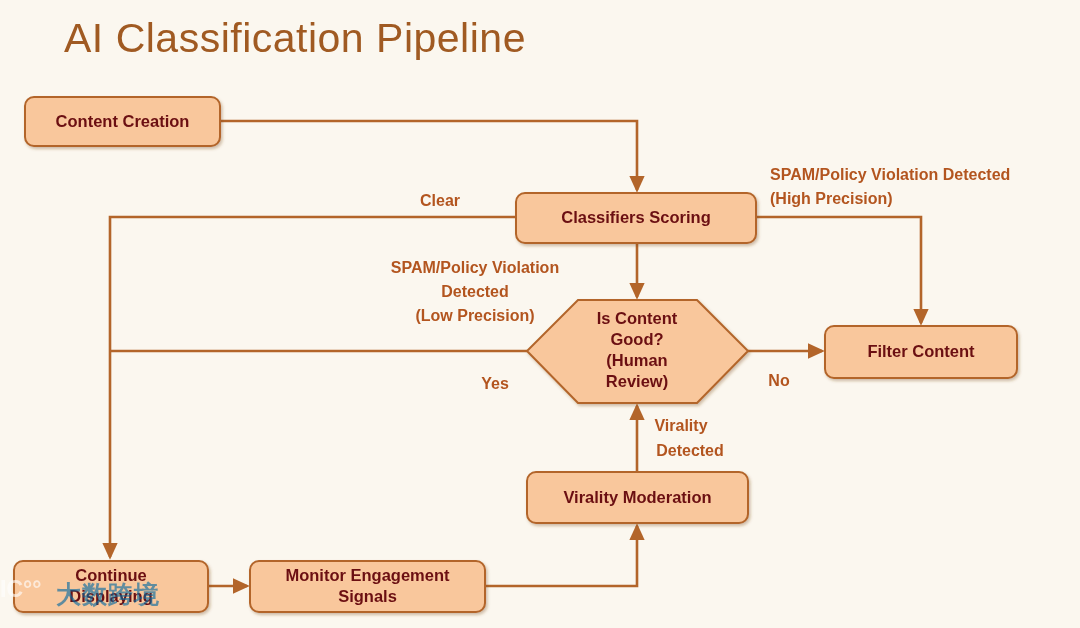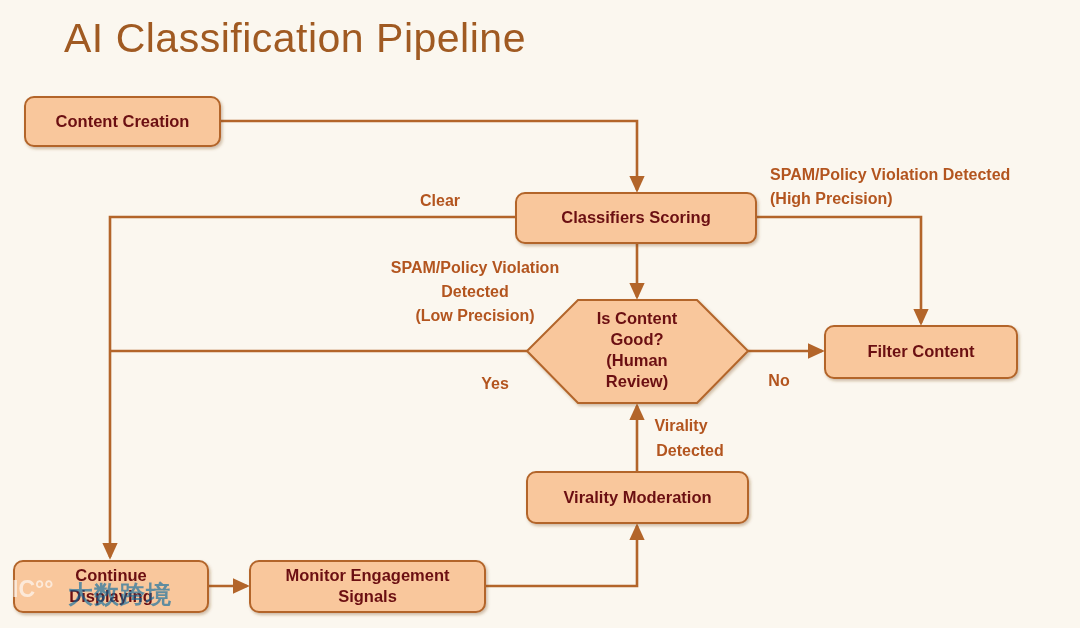--- a/index.html
+++ b/index.html
@@ -58,21 +58,21 @@
     font-family: "Liberation Sans", sans-serif;
     font-size: 16px;
     font-weight: bold;
     fill: #B3551F;
     text-anchor: middle;
     dominant-baseline: middle;
   }
   .edge-label.anchor-start { text-anchor: start; }
   .watermark {
     position: absolute;
-    left: 12px;
+    left: 0;
     top: 568px;
     width: 190px;
     height: 50px;
     opacity: 0.62;
     pointer-events: none;
   }
   .wm-glyphs {
     position: absolute;
     left: 56px;
     top: 10px;

